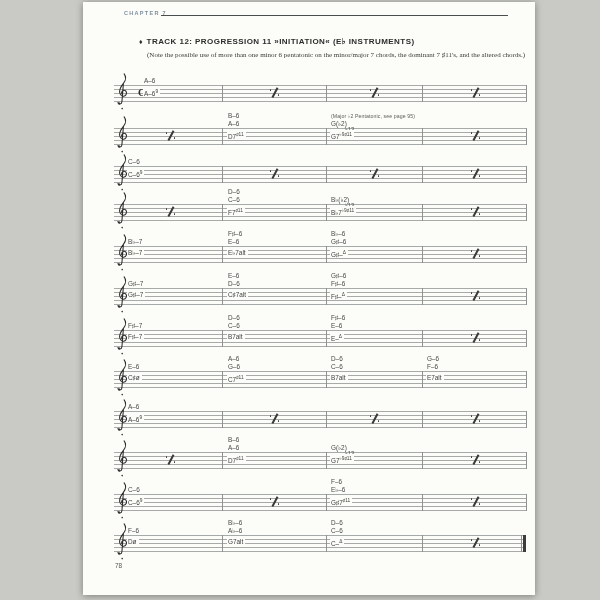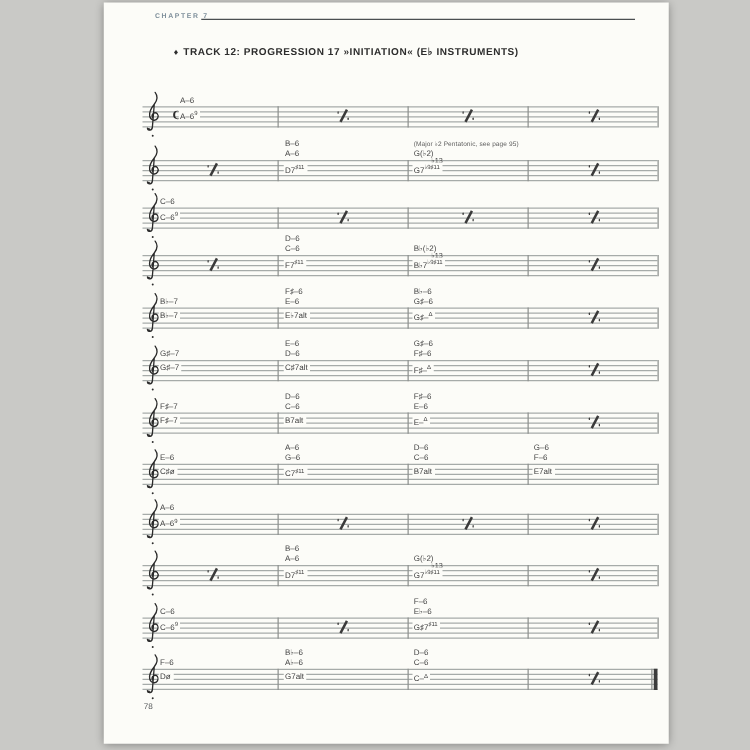--- a/index.html
+++ b/index.html
@@ -66,21 +66,22 @@
   .rep .d1,.rep .d2{position:absolute;width:1.7px;height:1.7px;border-radius:50%;background:#3a3a3a;}
   .rep .d1{left:0.5px;top:1px;}
   .rep .d2{left:8.6px;top:6px;}
 </style>
 </head>
 <body>
 
 <div class="page">
   <div class="chapter">CHAPTER 7</div>
   <div class="chapter-rule"></div>
-  <div class="title-row"><span class="bullet">♦</span><span>TRACK 12: PROGRESSION 17 »INITIATION« (E♭ INSTRUMENTS)</span></div>
+  <div class="title-row"><span class="bullet">♦</span><span>TRACK 12: PROGRESSION 11 »INITIATION« (E♭ INSTRUMENTS)</span></div>
+  <div class="note-text">(Note the possible use of more than one minor 6 pentatonic on the minor/major 7 chords, the dominant 7 ♯11's, and the altered chords.)</div>
   <div id="systems">
       <div class="system" style="top: 63px;">
         <div class="staff">
           <div class="ln" style="top: 0px;"></div>
           <div class="ln" style="top: 4px;"></div>
           <div class="ln" style="top: 8px;"></div>
           <div class="ln" style="top: 12px;"></div>
           <div class="ln" style="top: 16px;"></div>
         </div>
         <span class="clef"><svg viewBox="0 0 18 42" width="16" height="37">

